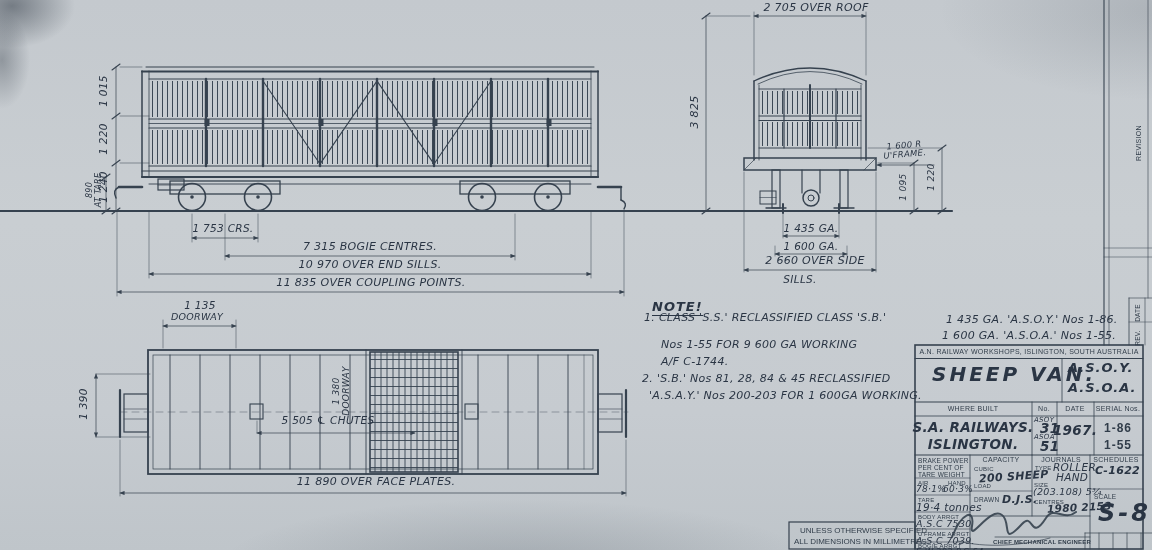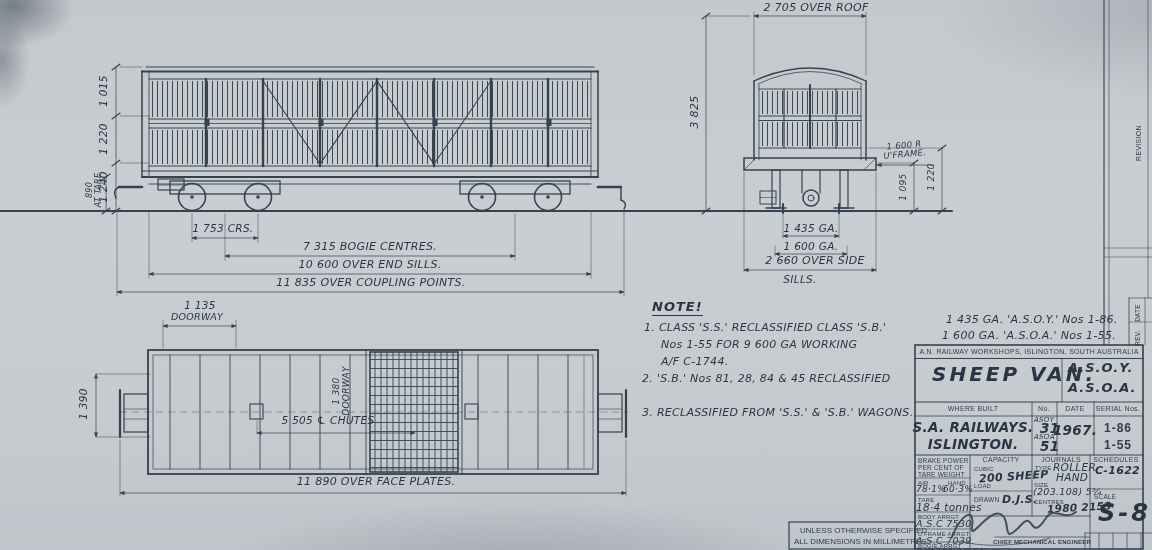--- a/index.html
+++ b/index.html
@@ -278,21 +278,21 @@
 
 <div class="lbl hand s10 r" style="left:104px;top:91px">1 015</div>
 <div class="lbl hand s10 r" style="left:104px;top:139px">1 220</div>
 <div class="lbl hand s10 r" style="left:104px;top:187px">1 240</div>
 <div class="lbl hand s8 r ctr" style="left:95px;top:190px">
   <div>890</div>
   <div>AT TARE</div>
 </div>
 <div class="lbl hand s10 c" style="left:223px;top:229px">1 753 CRS.</div>
 <div class="lbl hand s11 c" style="left:370px;top:247px">7 315 BOGIE CENTRES.</div>
-<div class="lbl hand s11 c" style="left:370px;top:265px">10 600 OVER END SILLS.</div>
+<div class="lbl hand s11 c" style="left:370px;top:265px">10 970 OVER END SILLS.</div>
 <div class="lbl hand s11 c" style="left:371px;top:283px">11 835 OVER COUPLING POINTS.</div>
 
 <div class="lbl hand s11 c" style="left:816px;top:8px">2 705 OVER ROOF</div>
 <div class="lbl hand s11 r" style="left:695px;top:112px">3 825</div>
 <div class="lbl hand ctr" style="left:883px;top:141px;font-size:8.5px;transform:rotate(-5deg)">
   <div>1 600 R</div>
   <div>U'FRAME.</div>
 </div>
 <div class="lbl hand s9 r" style="left:904px;top:187px">1 095</div>
 <div class="lbl hand s9 r" style="left:932px;top:177px">1 220</div>
@@ -305,25 +305,25 @@
 <div class="lbl hand s95 c" style="left:197px;top:317px">DOORWAY</div>
 <div class="lbl hand s10 r" style="left:84px;top:404px">1 390</div>
 <div class="lbl hand s9 r ctr" style="left:342px;top:391px">
   <div>1 380</div>
   <div>DOORWAY</div>
 </div>
 <div class="lbl hand s10 c" style="left:328px;top:421px">5 505 ℄ CHUTES</div>
 <div class="lbl hand s11 c" style="left:376px;top:482px">11 890 OVER FACE PLATES.</div>
 
 <div class="lbl hand b noteH" style="left:652px;top:300px">NOTE!</div>
-<div class="lbl hand s11" style="left:644px;top:322px">1. CLASS 'S.S.' RECLASSIFIED CLASS 'S.B.'</div>
+<div class="lbl hand s11" style="left:644px;top:312px">1. CLASS 'S.S.' RECLASSIFIED CLASS 'S.B.'</div>
 <div class="lbl hand s11" style="left:661px;top:339px">Nos 1-55 FOR 9 600 GA WORKING</div>
 <div class="lbl hand s11" style="left:661px;top:356px">A/F C-1744.</div>
 <div class="lbl hand s11" style="left:642px;top:373px">2. 'S.B.' Nos 81, 28, 84 &amp; 45 RECLASSIFIED</div>
-<div class="lbl hand s11" style="left:642px;top:407px">3. RECLASSIFIED FROM 'S.S.' &amp; 'S.B.' WAGONS.</div>
+<div class="lbl hand s11" style="left:649px;top:390px">'A.S.A.Y.' Nos 200-203 FOR 1 600GA WORKING.</div>
 
 <div class="lbl hand s11" style="left:946px;top:314px">1 435 GA. 'A.S.O.Y.' Nos 1-86.</div>
 <div class="lbl hand s11" style="left:942px;top:330px">1 600 GA. 'A.S.O.A.' Nos 1-55.</div>
 
 <div class="lbl print t7 c" style="left:1029px;top:352px">A.N. RAILWAY WORKSHOPS, ISLINGTON, SOUTH AUSTRALIA</div>
 <div class="lbl hand big-title" style="left:932px;top:364px">SHEEP VAN.</div>
 <div class="lbl hand code" style="left:1068px;top:361px">A.S.O.Y.</div>
 <div class="lbl hand code" style="left:1068px;top:381px">A.S.O.A.</div>
 <div class="lbl print t7 c" style="left:973px;top:409px">WHERE BUILT</div>
 <div class="lbl print t7 c" style="left:1044px;top:409px">No.</div>
@@ -339,21 +339,21 @@
 <div class="lbl print b s12 c" style="left:1118px;top:428px;letter-spacing:1px">1-86</div>
 <div class="lbl print b s12 c" style="left:1118px;top:445px;letter-spacing:1px">1-55</div>
 <div class="lbl print t65" style="left:918px;top:457px">BRAKE POWER</div>
 <div class="lbl print t65" style="left:918px;top:464px">PER CENT OF</div>
 <div class="lbl print t65" style="left:918px;top:471px">TARE WEIGHT</div>
 <div class="lbl print t6" style="left:918px;top:480px">AIR</div>
 <div class="lbl print t6" style="left:948px;top:480px">HAND</div>
 <div class="lbl hand s9" style="left:916px;top:485px">78·1%</div>
 <div class="lbl hand s9" style="left:943px;top:485px">60·3%</div>
 <div class="lbl print t6" style="left:918px;top:497px">TARE</div>
-<div class="lbl hand s10" style="left:916px;top:502px">18·4 tonnes</div>
+<div class="lbl hand s10" style="left:916px;top:502px">19·4 tonnes</div>
 <div class="lbl print t6" style="left:918px;top:514px">BODY ARRGT</div>
 <div class="lbl hand s95" style="left:916px;top:519px">A.S.C 7530</div>
 <div class="lbl print t6" style="left:918px;top:531px">U'FRAME ARRGT</div>
 <div class="lbl hand s95" style="left:916px;top:536px">A.S.C 7039.</div>
 <div class="lbl print t6" style="left:918px;top:543px">BOGIE ARRGT</div>
 <div class="lbl hand s85" style="left:916px;top:548px">E.W.203 P.C.64</div>
 <div class="lbl print t7 c" style="left:1001px;top:460px">CAPACITY</div>
 <div class="lbl print t6" style="left:974px;top:466px">CUBIC</div>
 <div class="lbl hand b s11" style="left:979px;top:471px;transform:rotate(-4deg)">200 SHEEP</div>
 <div class="lbl print t6" style="left:974px;top:483px">LOAD</div>

